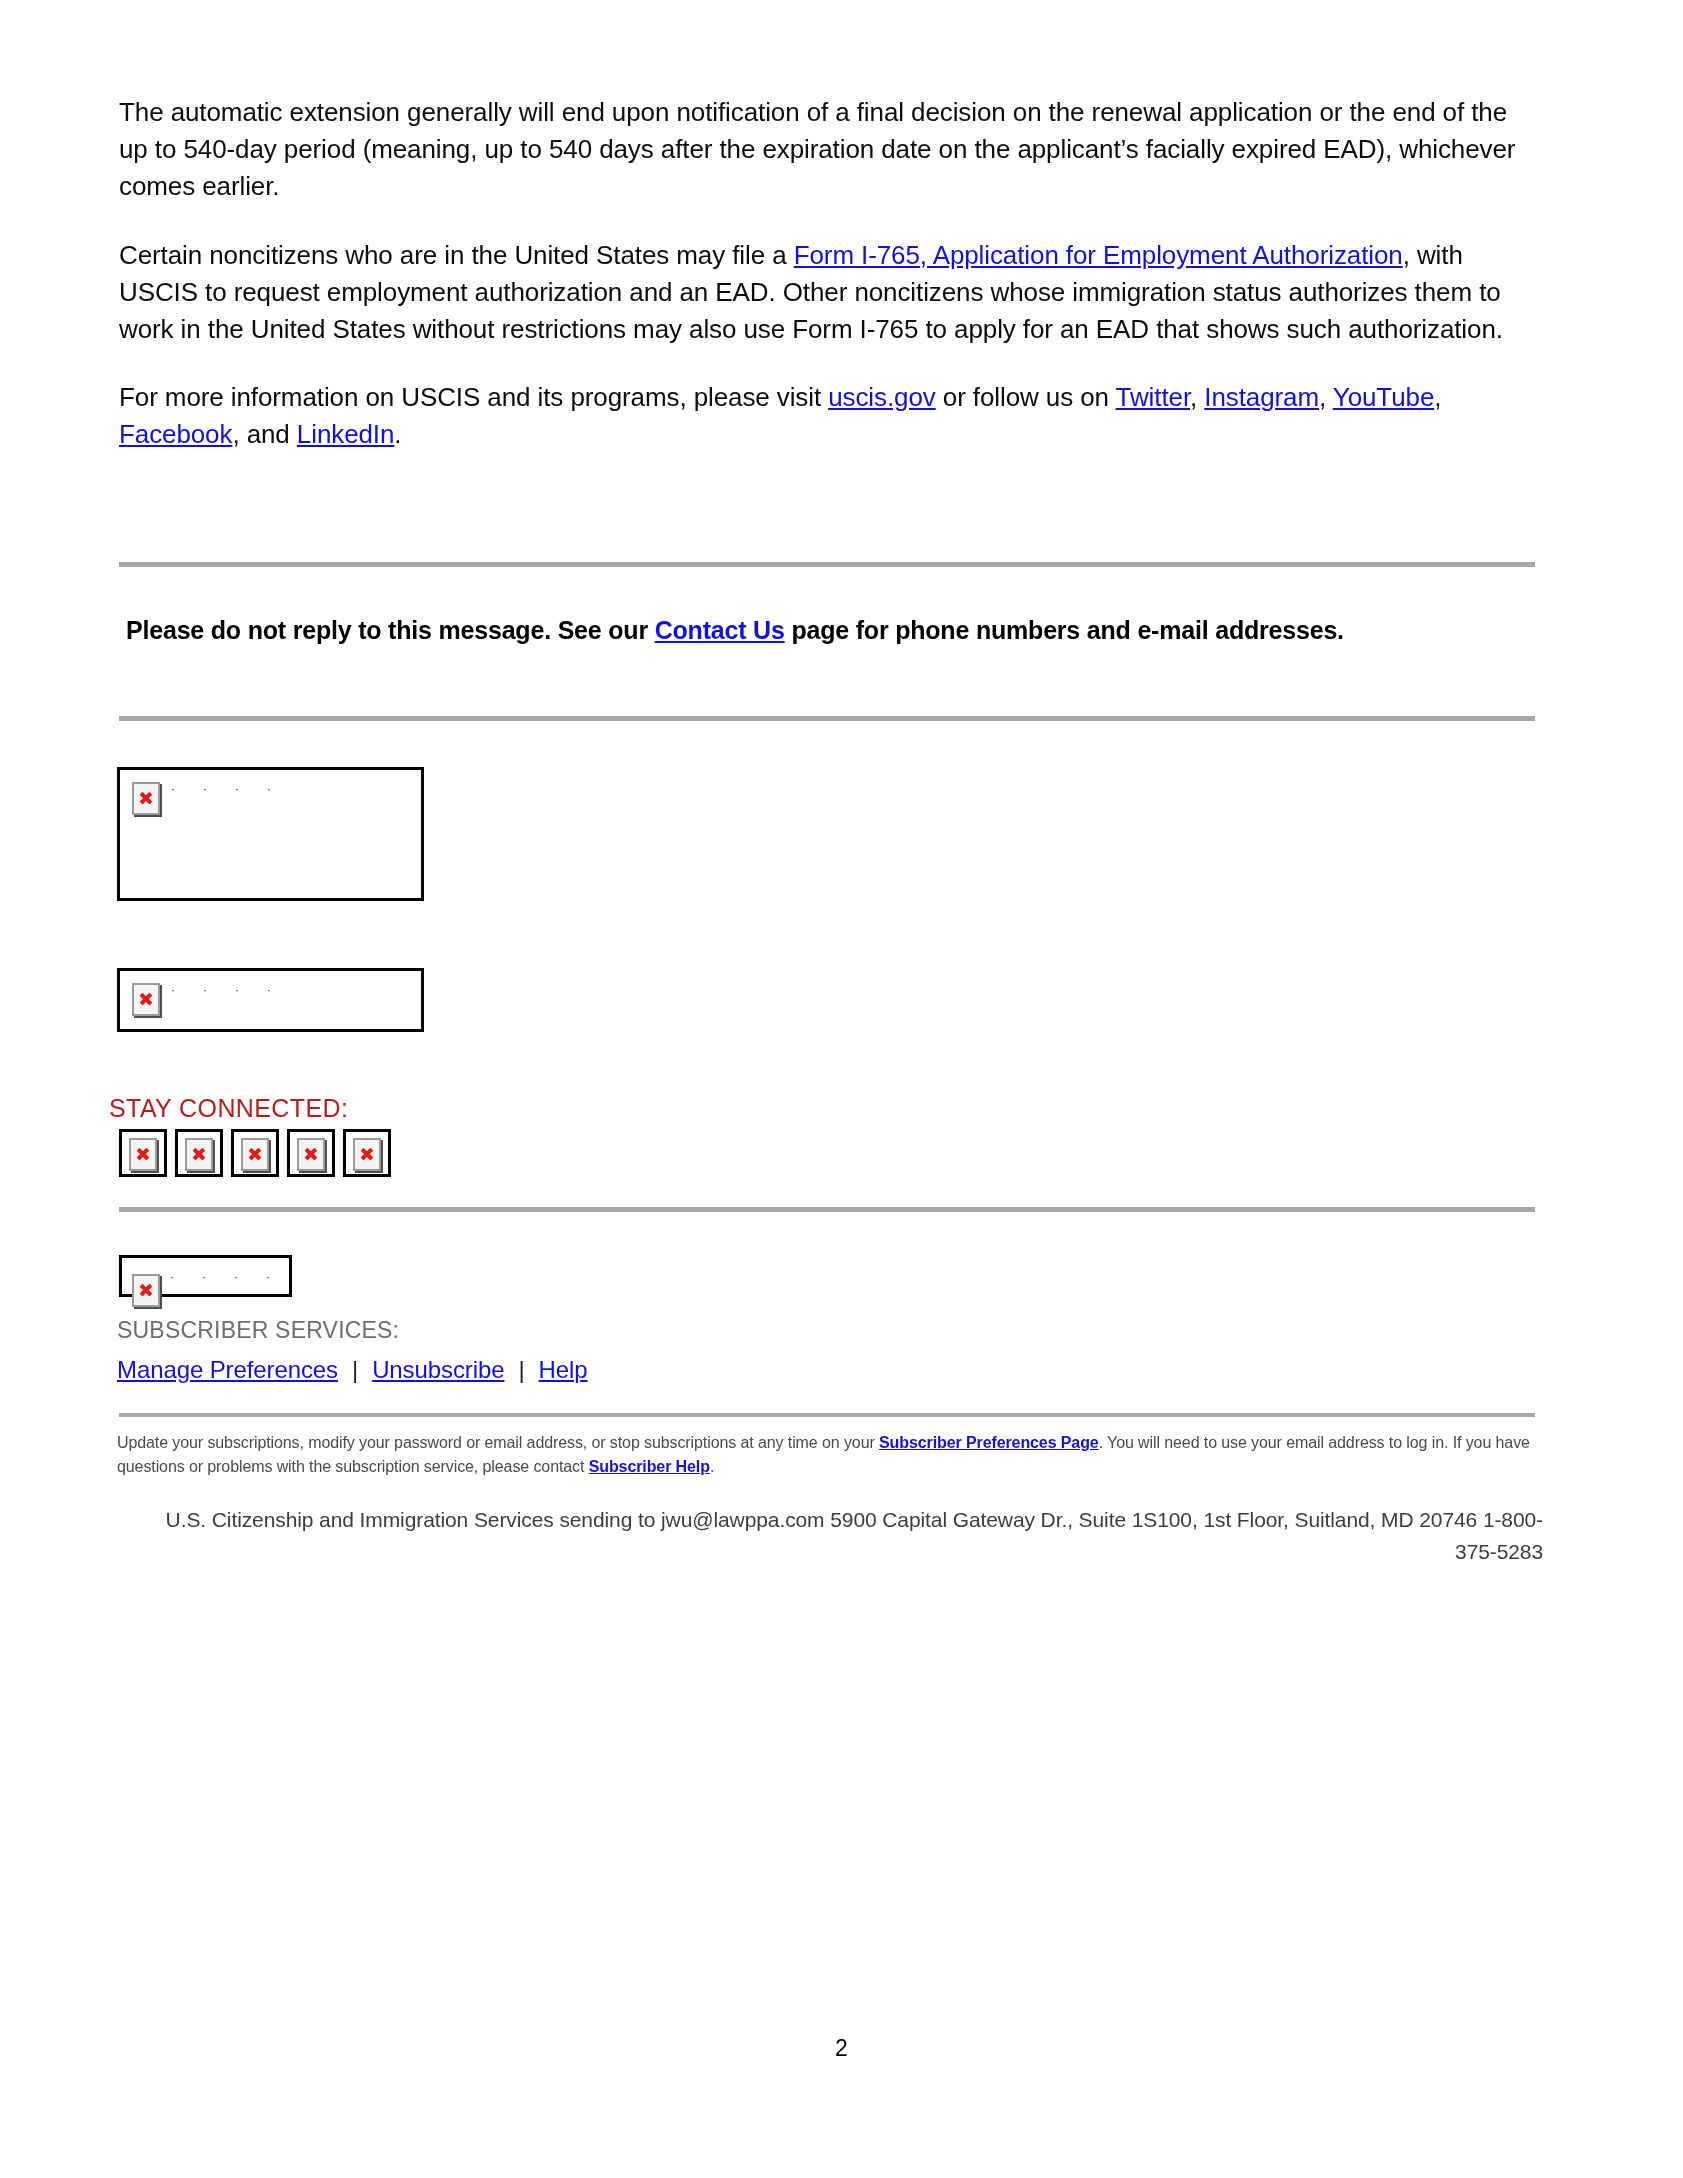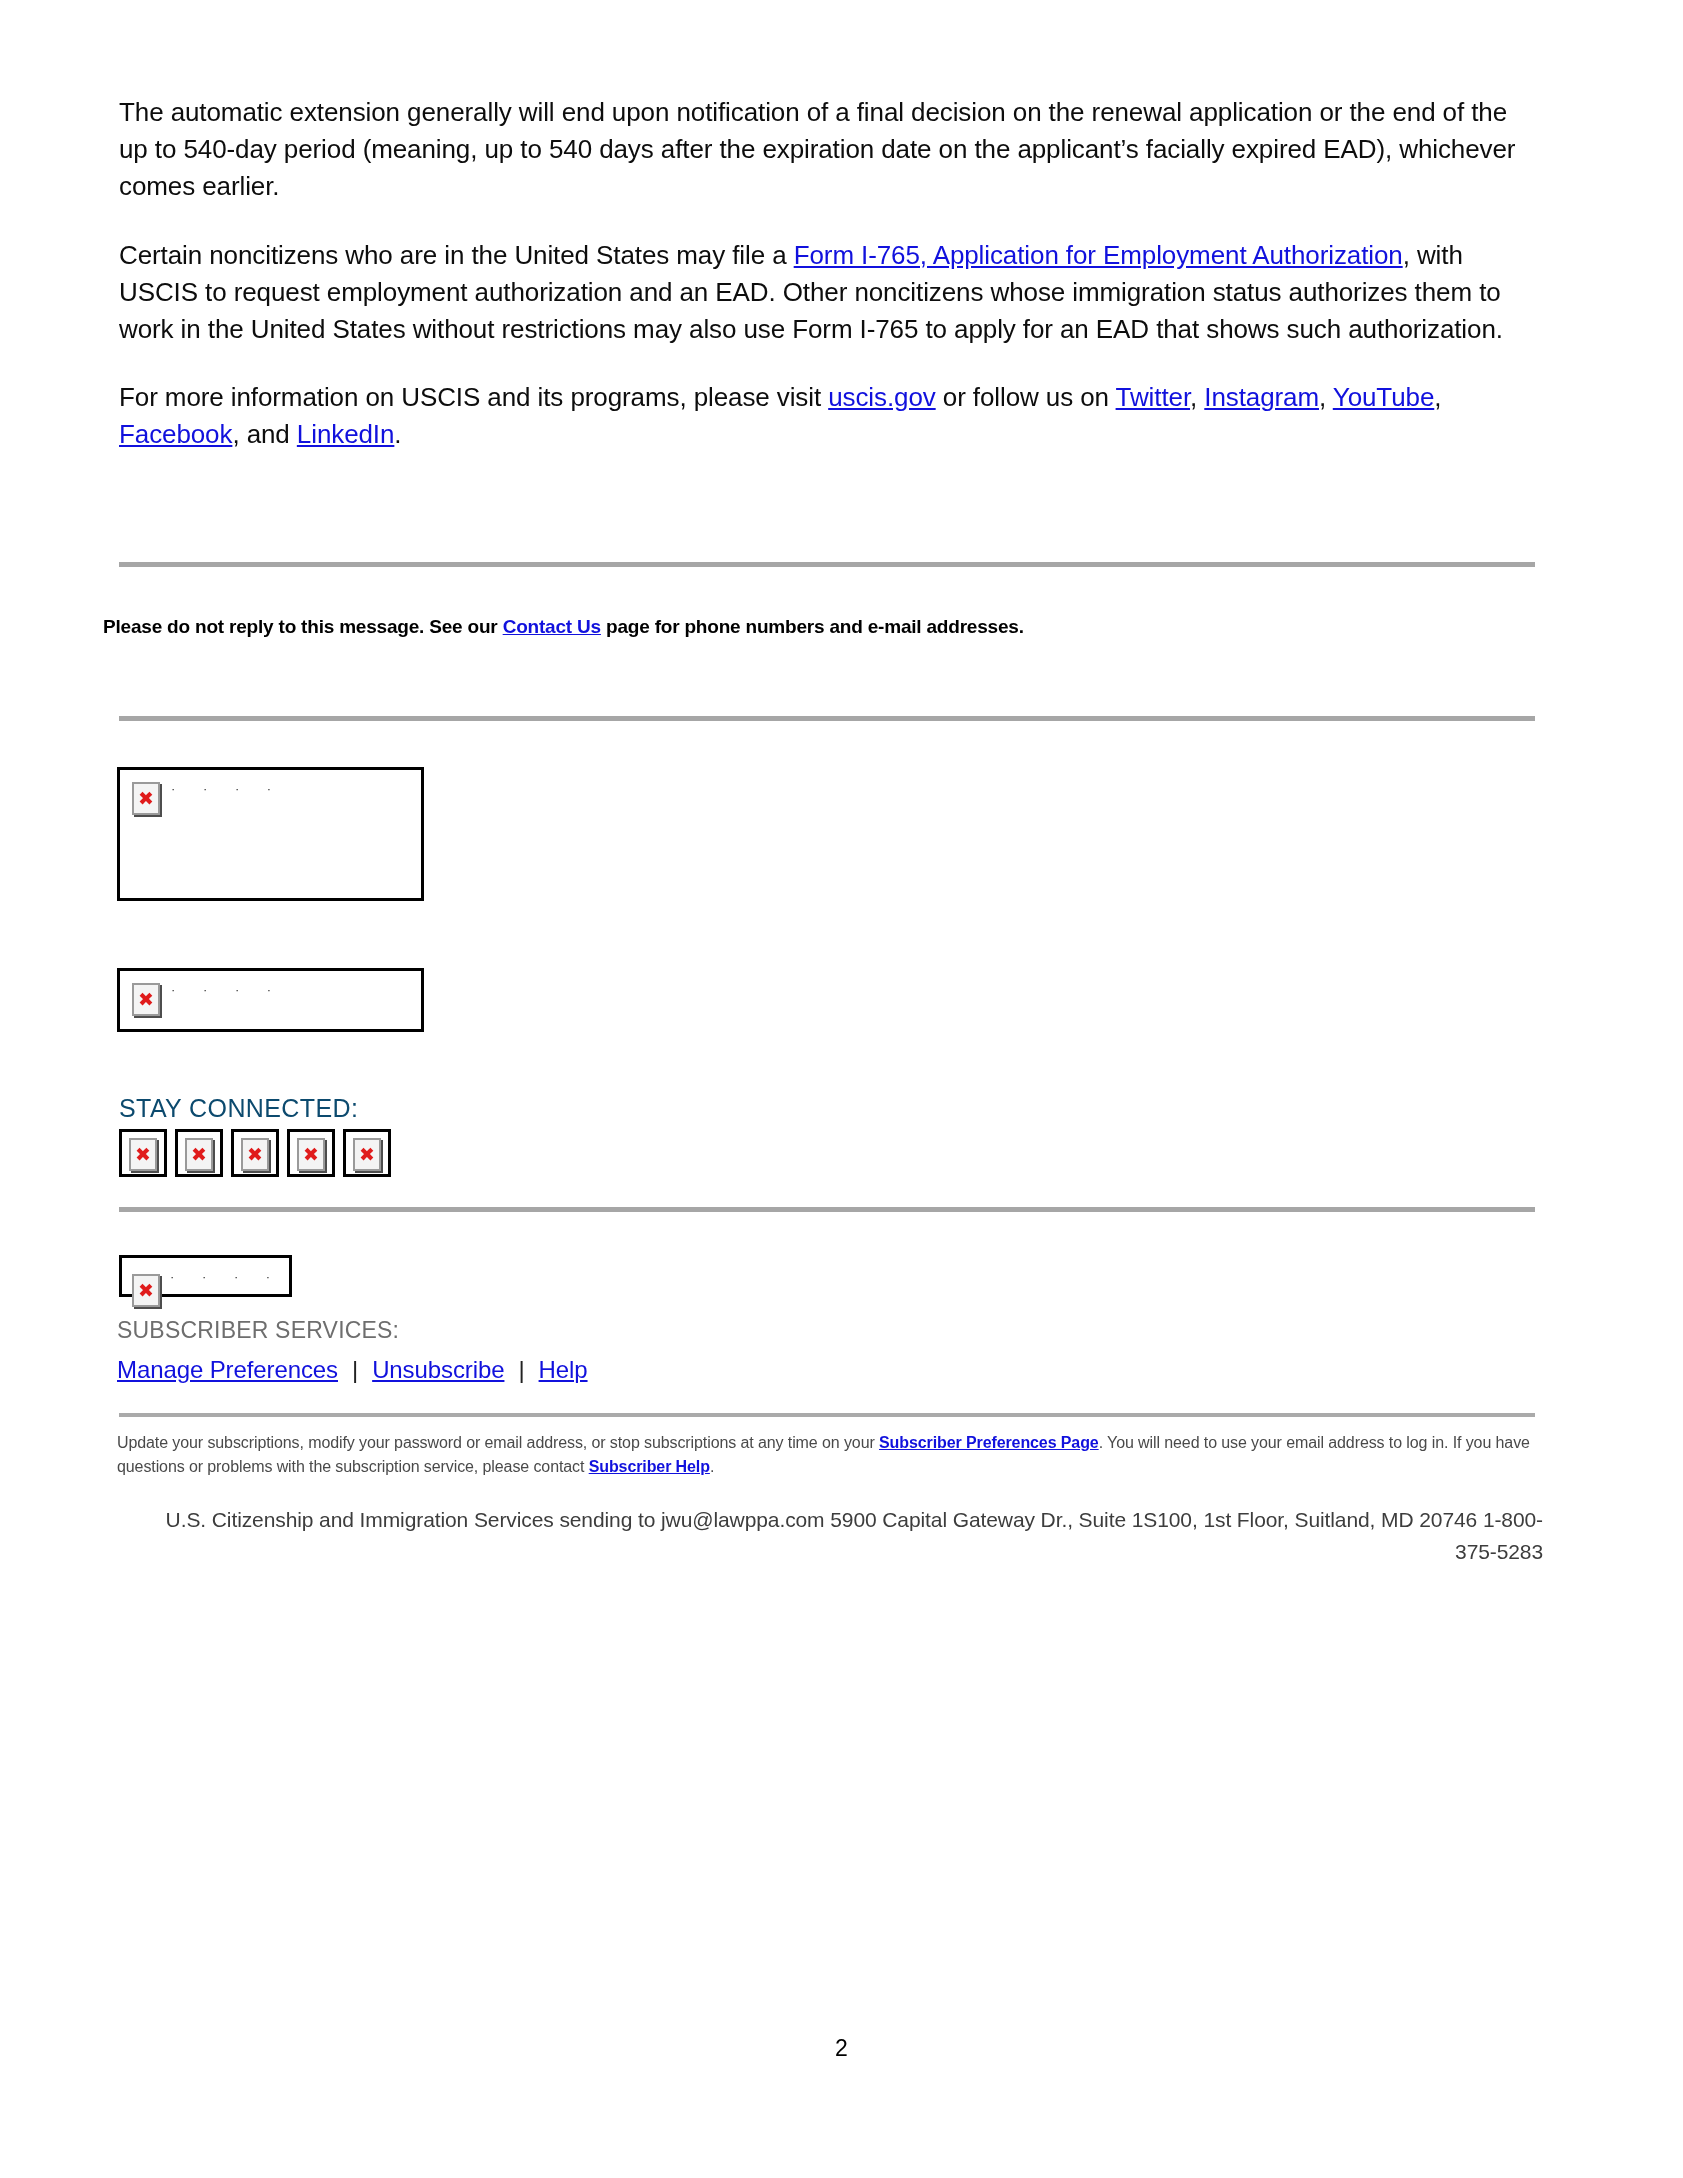--- a/index.html
+++ b/index.html
@@ -63,23 +63,23 @@
   }
 
   .rule1 { top: 562px; }
   .rule2 { top: 716px; }
   .rule3 { top: 1207px; }
   .rule4 { top: 1413px; }
 
   
   .noreply {
     position: absolute;
-    left: 103px;
+    left: 126px;
     top: 616px;
-    font-size: 19px;
+    font-size: 25px;
     font-weight: bold;
     letter-spacing: -0.2px;
     color: #000000;
     white-space: nowrap;
   }
   .noreply a {
     color: #1111dd;
     text-decoration: underline;
     font-weight: bold;
   }
@@ -132,24 +132,24 @@
     line-height: 1;
     white-space: nowrap;
   }
   .brokenbox.b1 .alt-dots { left: 51px; top: 12px; }
   .brokenbox.b2 .alt-dots { left: 51px; top: 12px; }
   .brokenbox.b3 .alt-dots { left: 48px; top: 12px; }
 
   
   .stay-label {
     position: absolute;
-    left: 119px;
+    left: 109px;
     top: 1094px;
     font-size: 25px;
-    color: #0c4a6e;
+    color: #b91c1c;
     letter-spacing: 0.4px;
   }
   .social-row {
     position: absolute;
     left: 119px;
     top: 1129px;
     display: flex;
     gap: 8px;
   }
   .social-box {

